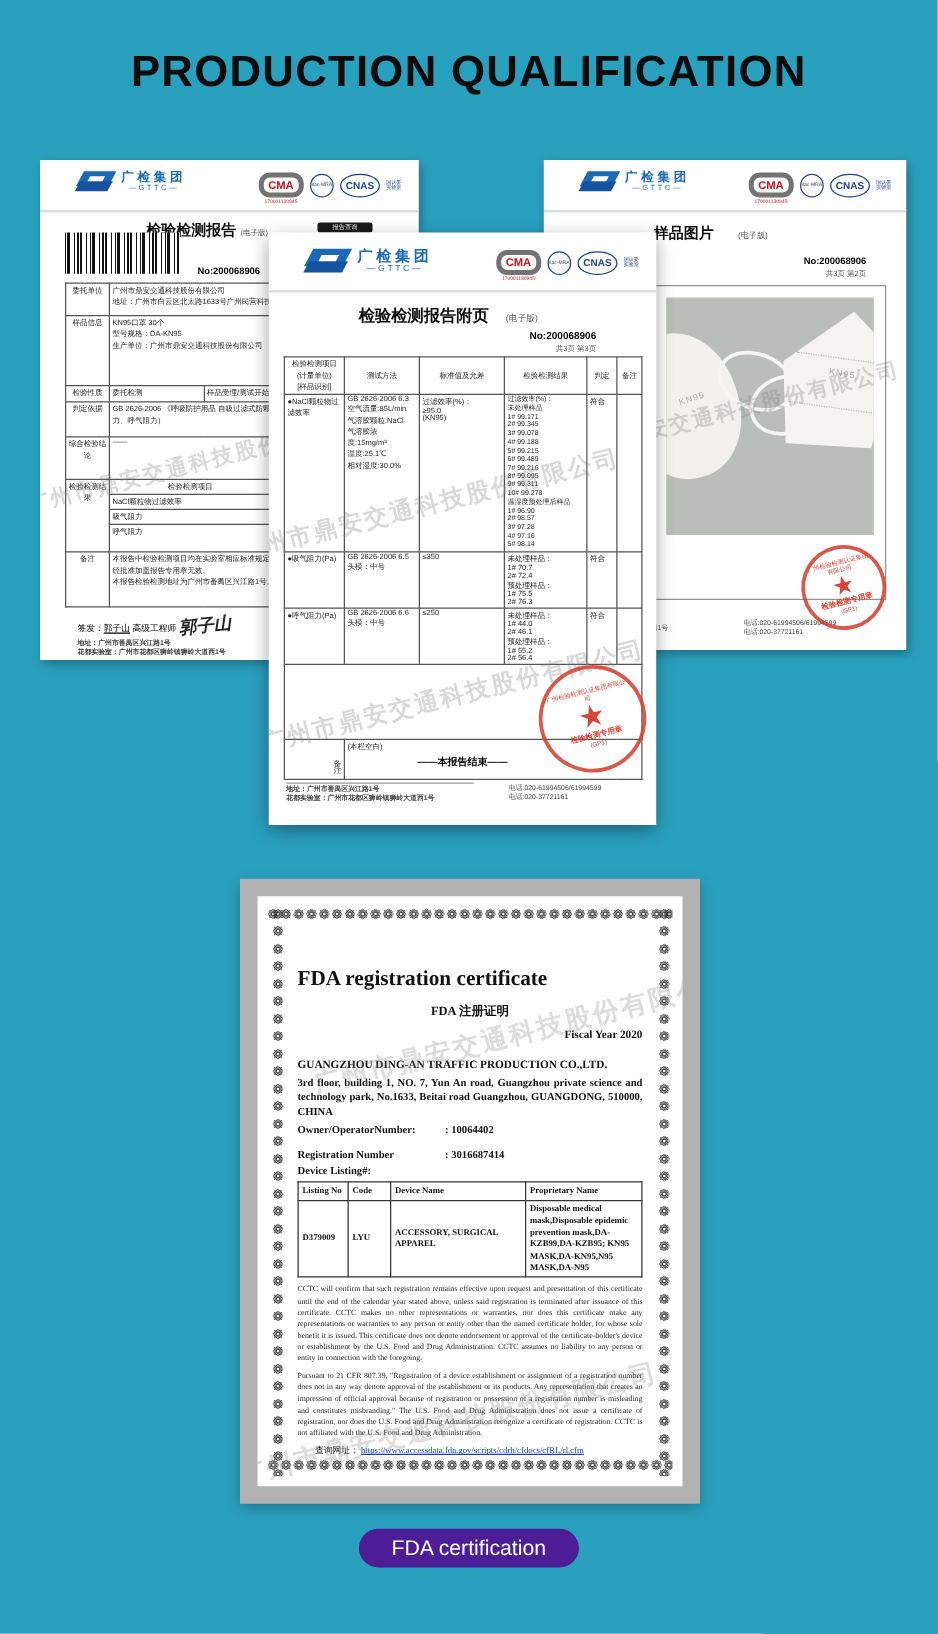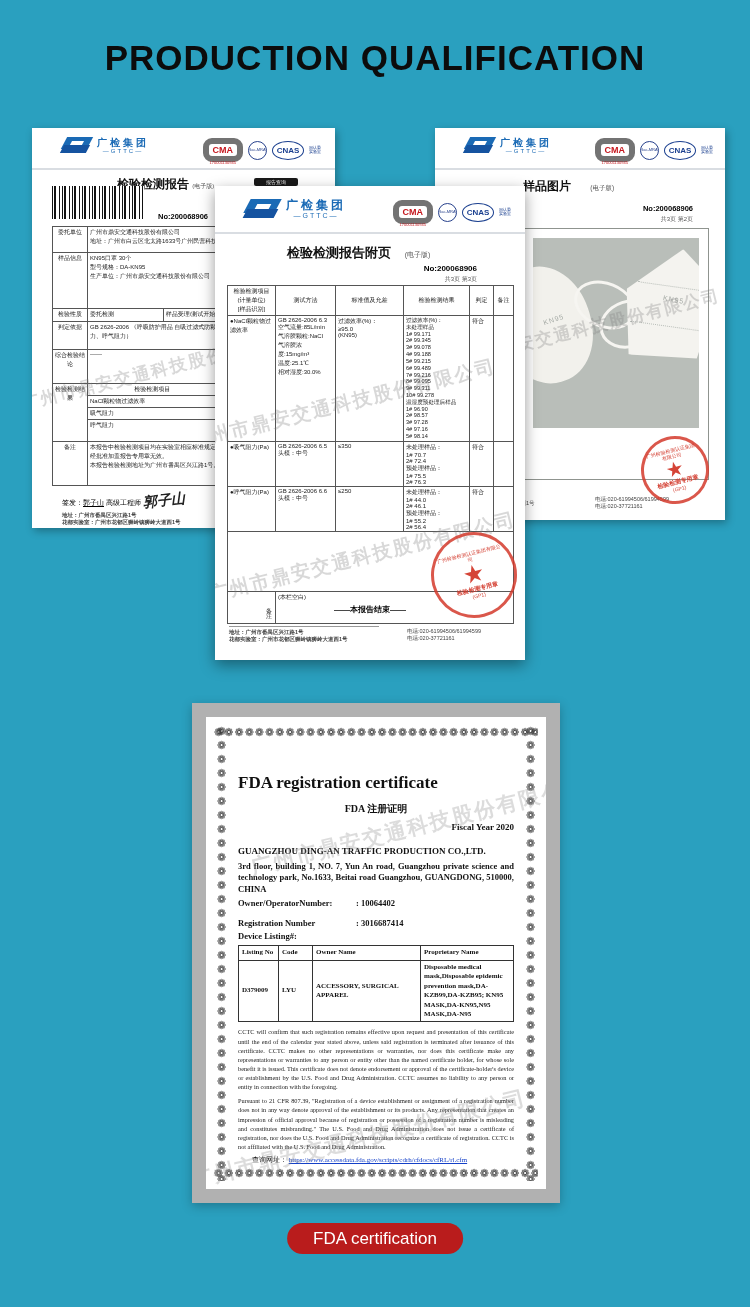--- a/index.html
+++ b/index.html
@@ -14,21 +14,21 @@
   .dochead{position:absolute;left:0;right:0;top:0;height:40px;border-bottom:2px solid #d9dde2;}
   .gttc{position:absolute;left:30px;top:8px;display:flex;align-items:flex-end;gap:5px;}
   .gttc-mark{width:30px;height:19px;position:relative;}
   .gttc-mark .p1{position:absolute;left:2px;top:1px;width:26px;height:12px;background:#1a6ab5;transform:skewX(-28deg);}
   .gttc-mark .p2{position:absolute;left:0;top:9px;width:26px;height:8px;background:#1553a0;transform:skewX(-28deg);}
   .gttc-mark .p3{position:absolute;left:9px;top:5px;width:12px;height:4px;background:#fff;transform:skewX(-28deg);}
   .gttc-txt{display:flex;flex-direction:column;align-items:center;}
   .gttc-cn{color:#1a6ab5;font-weight:bold;font-size:10px;letter-spacing:3px;line-height:1.1;}
   .gttc-en{color:#1a6ab5;font-size:6px;letter-spacing:2px;line-height:1.1;}
   .badges{position:absolute;top:10px;display:flex;align-items:center;gap:5px;}
-  .cma{color:#c5161d;border:6px solid #737373;border-radius:9px;font-size:9px;font-weight:bold;
+  .cma{color:#c5161d;border:4px solid #737373;border-radius:9px;font-size:9px;font-weight:bold;
     padding:0 4px;line-height:12px;position:relative;margin-left:17px;}
   .cma .sub{position:absolute;left:0;right:0;top:13px;font-size:4px;font-weight:normal;
     color:#c5161d;text-align:center;letter-spacing:0;}
   .circle-badge{width:17px;height:17px;border-radius:50%;border:1px solid #27418c;color:#27418c;
     font-size:4px;display:flex;align-items:center;justify-content:center;text-align:center;line-height:1;}
   .cnas-badge{min-width:26px;height:17px;border-radius:50%;border:1px solid #1a3f8f;color:#1a3f8f;
     font-weight:bold;font-size:8px;display:flex;align-items:center;justify-content:center;padding:0 2px;}
   .cnas-side{font-size:4px;color:#1a3f8f;line-height:1.1;}
   .doctitle{position:absolute;font-weight:bold;color:#111;white-space:nowrap;}
   .edition{font-weight:normal;color:#555;}
@@ -83,21 +83,21 @@
   .fda-table td,.fda-table th{border:1px solid #333;font-size:7px;padding:2px 3px;vertical-align:middle;
     text-align:left;font-weight:bold;line-height:1.35;}
   .fda-legal{font-size:6.3px;color:#222;text-align:justify;line-height:1.45;margin-top:5px;font-weight:normal;}
   .fda-query{font-size:7px;margin-top:4px;padding-left:14px;}
   .fda-link{color:#1440c8;text-decoration:underline;}
   .fda-dates{margin-top:30px;margin-left:120px;font-size:7px;font-weight:bold;}
   .fda-dates .row{display:flex;margin-top:3px;}
   .fda-dates .k{width:95px;}
   
   .pill-btn{position:absolute;left:50%;transform:translateX(-50%);top:1223px;height:31px;
-    background:#b91c1c;color:#fff;border:none;border-radius:16px;padding:0 26px;
+    background:#4c1d95;color:#fff;border:none;border-radius:16px;padding:0 26px;
     font-size:17px;font-family:"Liberation Sans", sans-serif;line-height:31px;cursor:pointer;}
 </style>
 </head>
 <body>
 
 <div id="canvas">
 
   <div class="page-title">PRODUCTION QUALIFICATION</div>
 
   <div class="doc shadow1" style="left:32px;top:128px;width:303px;height:400px;z-index:1;">
@@ -426,21 +426,21 @@
           <colgroup>
               <col style="width:40px;">
               <col style="width:34px;">
               <col style="width:108px;">
               <col>
             </colgroup>
           <tbody>
               <tr>
             <th>Listing No</th>
             <th>Code</th>
-            <th>Owner Name</th>
+            <th>Device Name</th>
             <th>Proprietary Name</th>
           </tr>
           <tr>
             <td>D379009</td>
             <td>LYU</td>
             <td>ACCESSORY, SURGICAL APPAREL</td>
             <td>Disposable medical mask,Disposable epidemic prevention mask,DA-KZB99,DA-KZB95; KN95 MASK,DA-KN95,N95 MASK,DA-N95</td>
           </tr>
         </tbody>
           </table>

